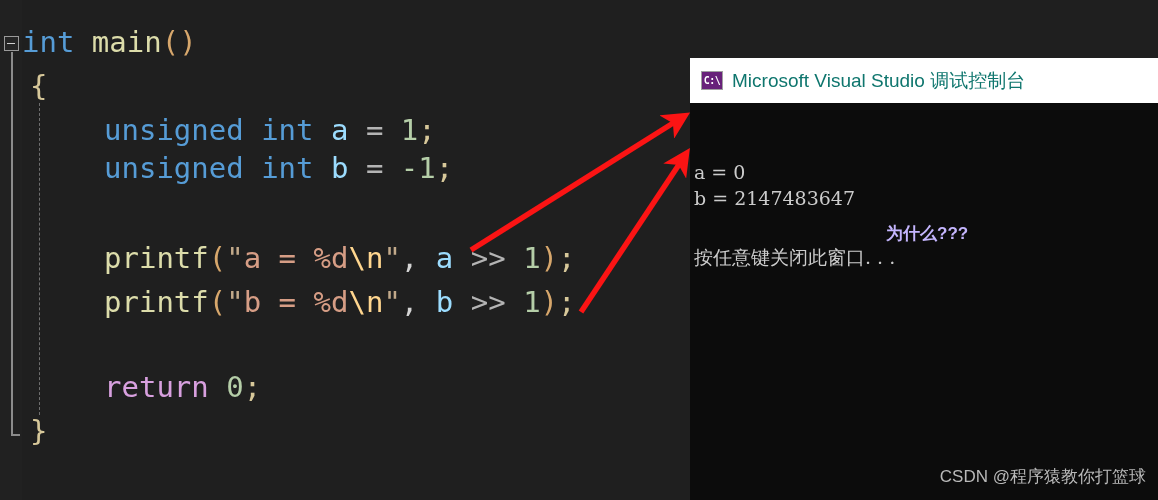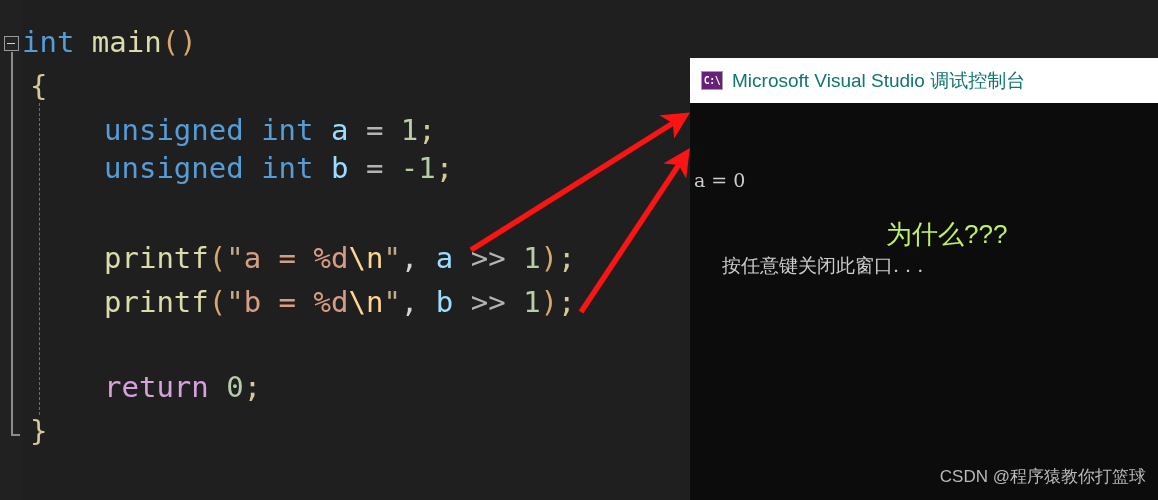--- a/index.html
+++ b/index.html
@@ -149,33 +149,33 @@
   }
   .cline {
     position: absolute;
     white-space: pre;
     font-family: "DejaVu Serif", serif;
     font-size: 19px;
     line-height: 19px;
     color: #cccccc;
     left: 4px;
   }
-  .cline-a    { top: 68px; }
+  .cline-a    { top: 60px; }
   .cline-b    { top: 86px; }
   .cline-path { top: 127px; }
-  .cline-key  { top: 153px; margin-left: 28px; }
+  .cline-key  { top: 145px; }
   .annot-why {
     position: absolute;
     left: 196px; top: 118px;
     white-space: nowrap;
     font-family: "Liberation Sans", sans-serif;
-    font-size: 26px;
+    font-size: 17px;
     line-height: 26px;
-    color: #bef264;
-    font-weight: normal;
+    color: #c4b5fd;
+    font-weight: bold;
   }
   .watermark {
     position: absolute;
     right: 12px; bottom: 12px;
     font-family: "Liberation Sans", sans-serif;
     font-size: 17px;
     color: #b9b9b9;
     white-space: nowrap;
     margin-left: 36px;
   }
@@ -226,20 +226,21 @@
 
     <div class="console-titlebar">
       <div class="console-icon">
         <span>C:\</span>
       </div>
       <div class="console-title-text">Microsoft Visual Studio 调试控制台</div>
     </div>
 
     <div class="console-body">
       <div class="cline cline-a">a = 0</div>
+      <div class="cline cline-b">b = 2147483647</div>
       <div class="cline cline-key">按任意键关闭此窗口. . .</div>
 
       <div class="annot-why">为什么???</div>
 
       <div class="watermark">CSDN @程序猿教你打篮球</div>
     </div>
   </div>
 
   <svg id="arrows" viewBox="0 0 1158 500" width="1158" height="500">
     <defs>

